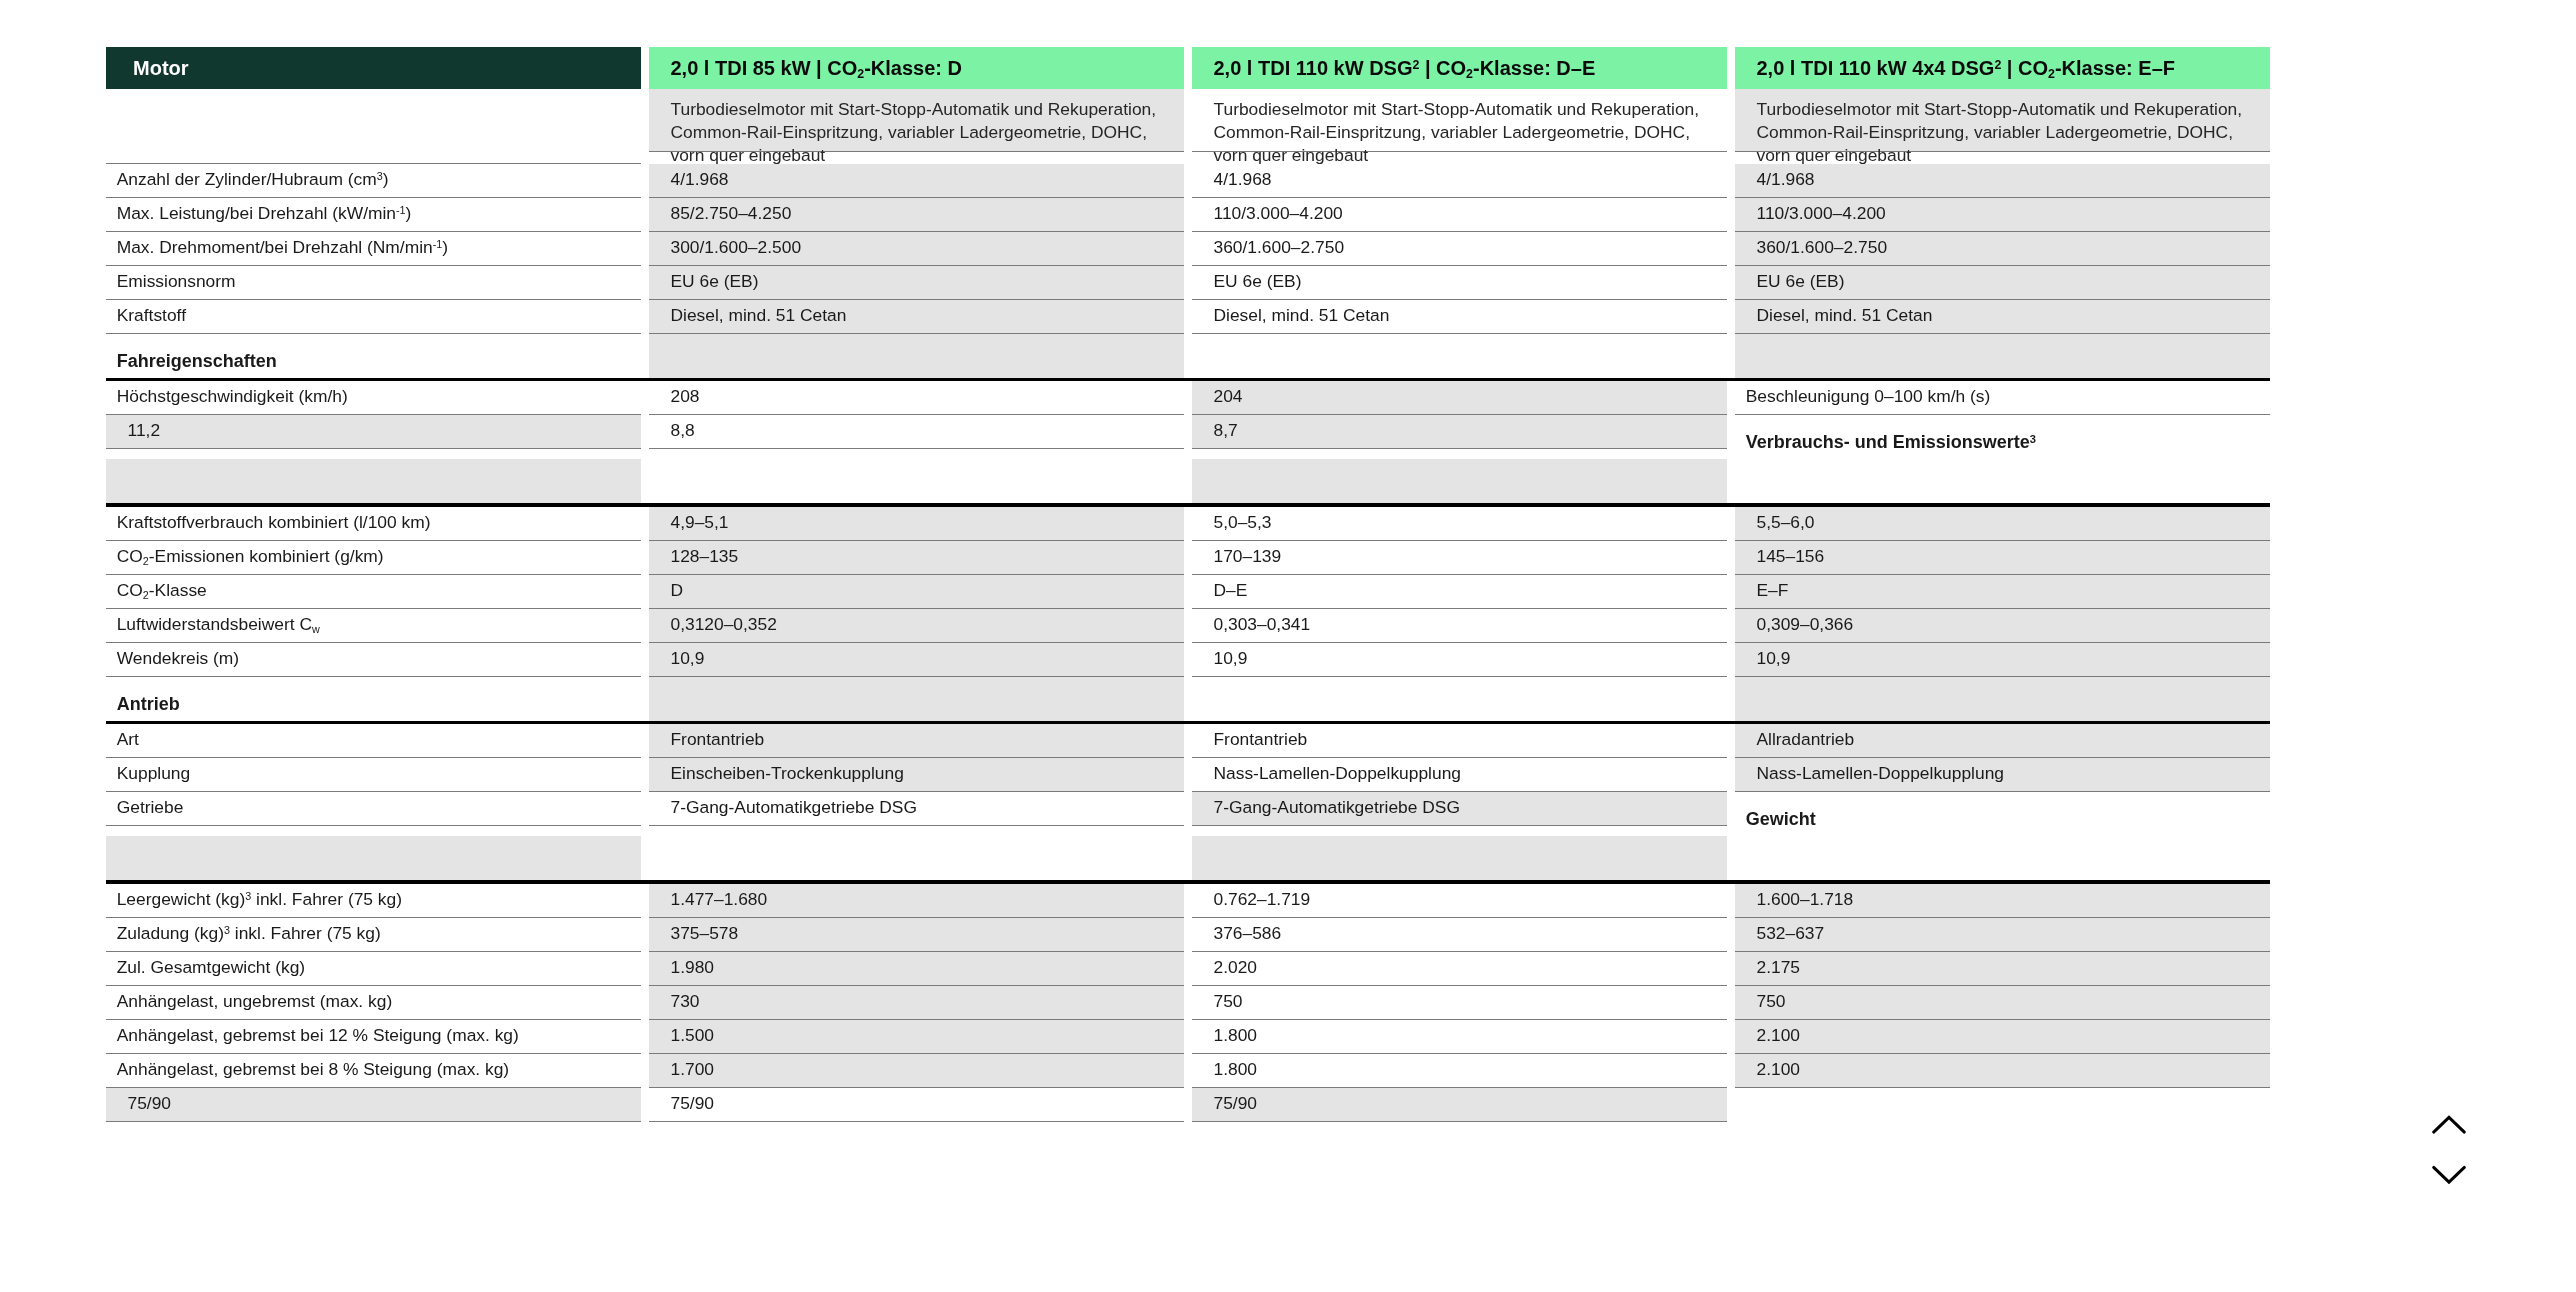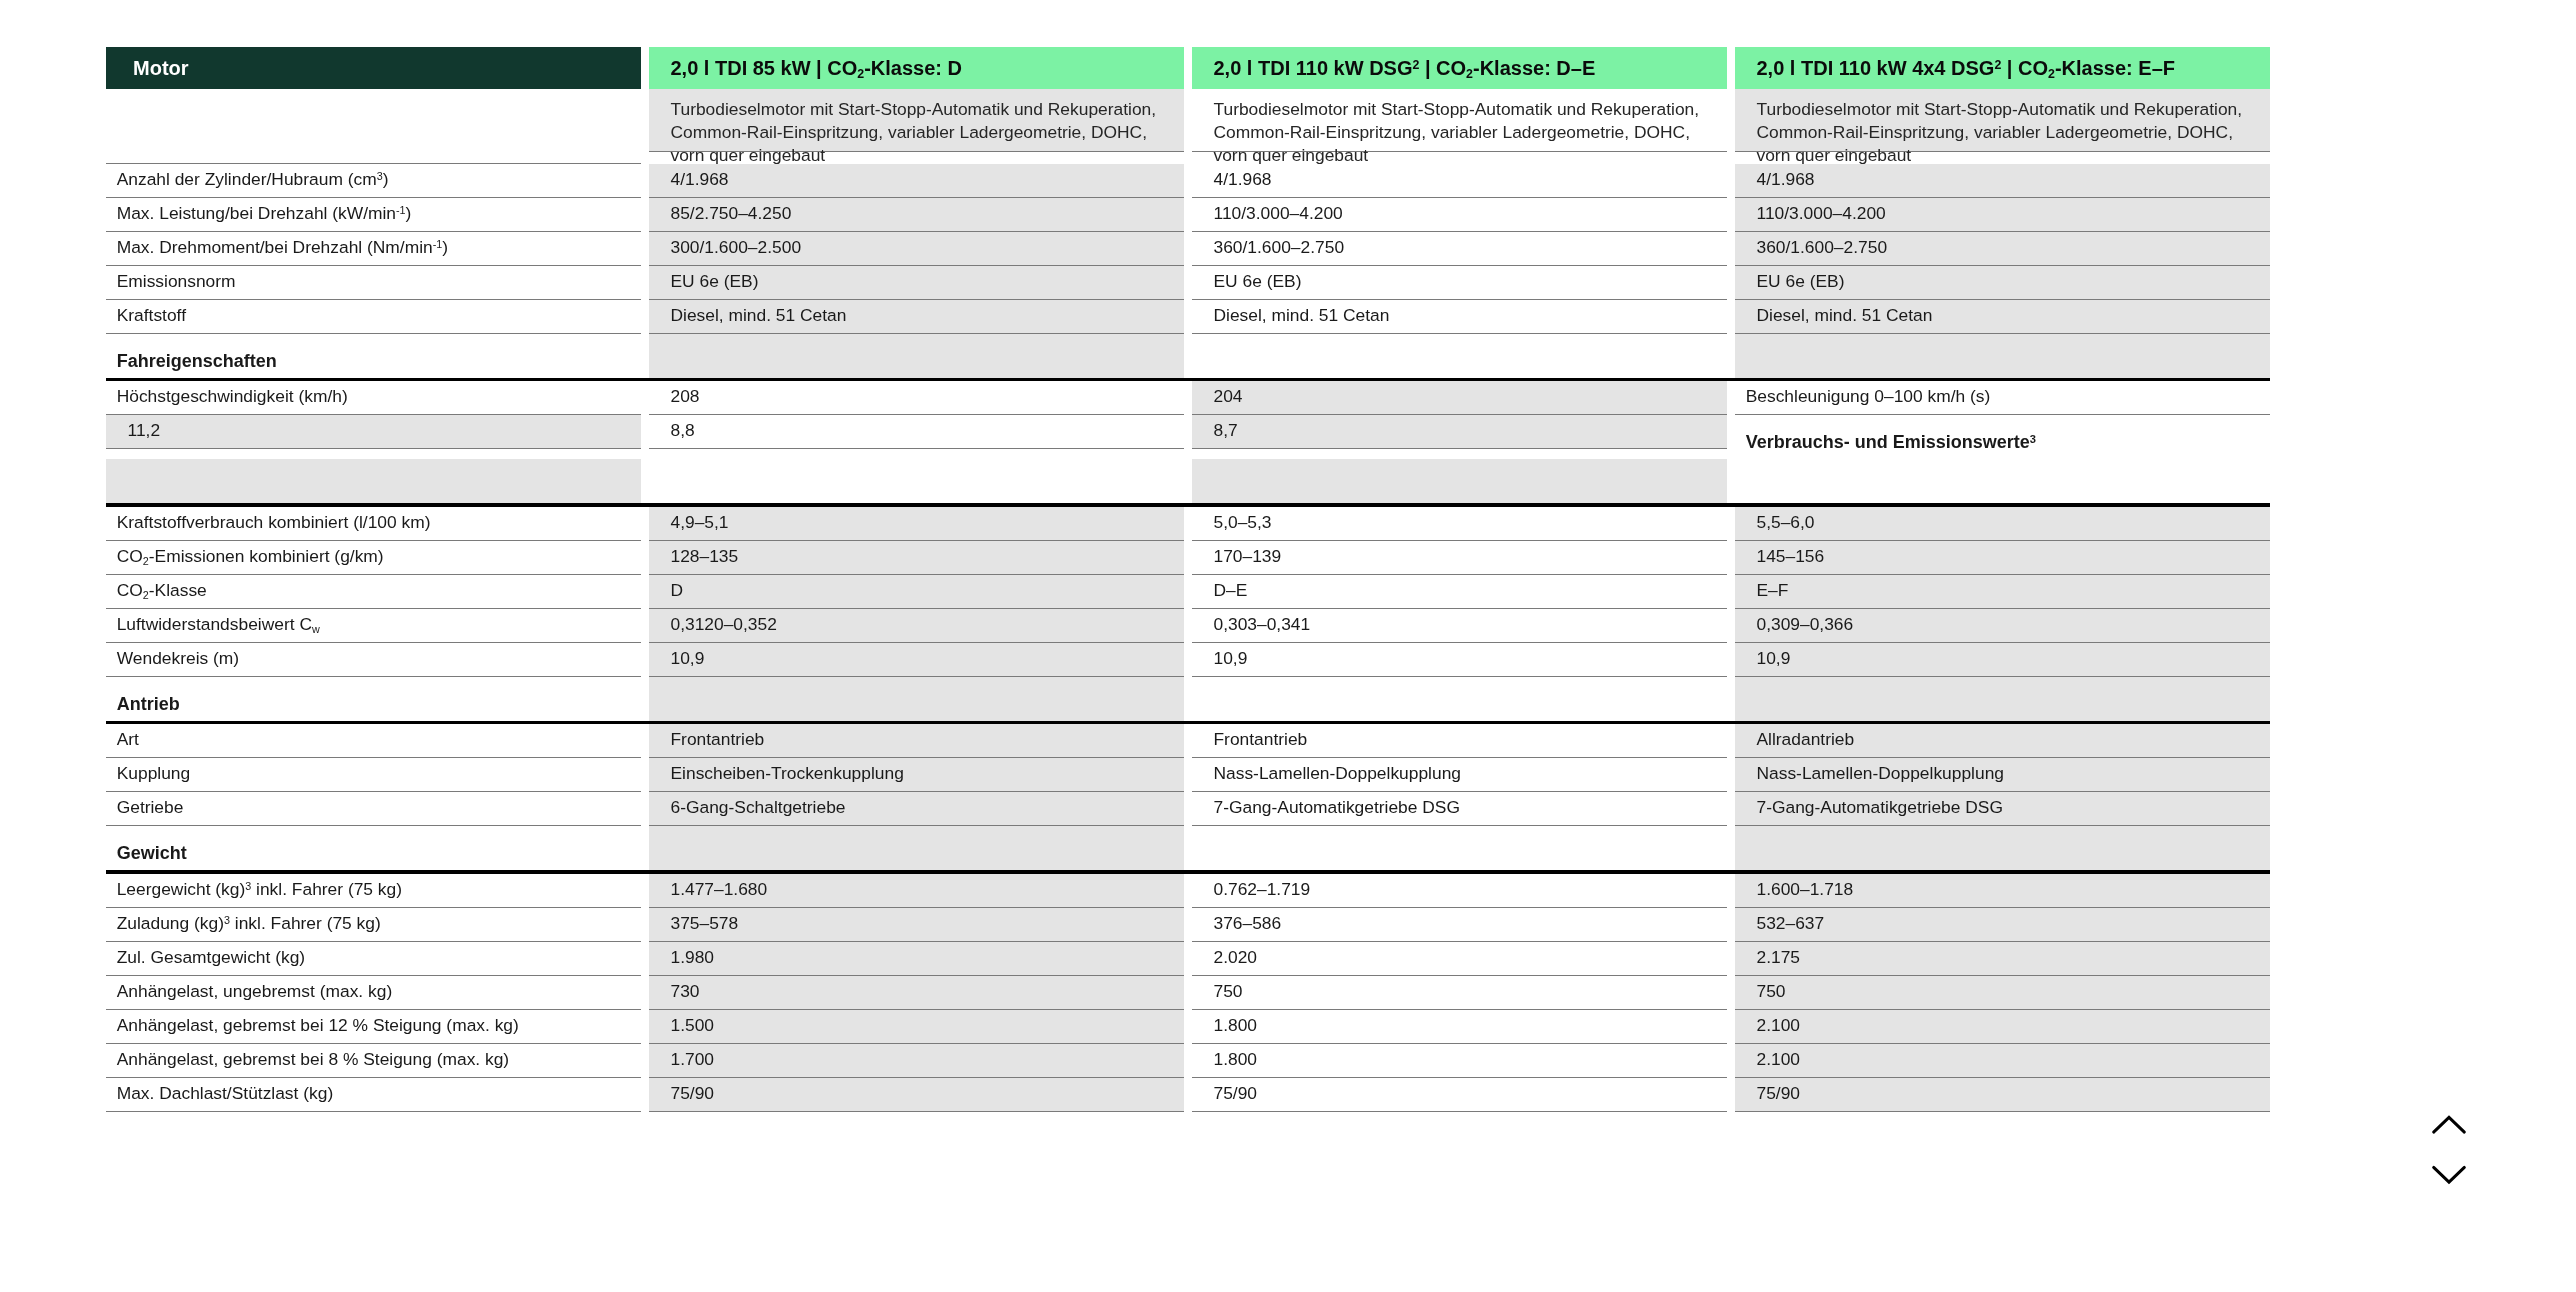--- a/index.html
+++ b/index.html
@@ -143,21 +143,20 @@
     <div class="rc gray">Frontantrieb</div>
     <div class="rc white">Frontantrieb</div>
     <div class="rc gray">Allradantrieb</div>
 
     <div class="rc lbl white">Kupplung</div>
     <div class="rc gray">Einscheiben-Trockenkupplung</div>
     <div class="rc white">Nass-Lamellen-Doppelkupplung</div>
     <div class="rc gray">Nass-Lamellen-Doppelkupplung</div>
 
     <div class="rc lbl white">Getriebe</div>
-    <div class="rc gray">6-Gang-Schaltgetriebe</div>
     <div class="rc white">7-Gang-Automatikgetriebe DSG</div>
     <div class="rc gray">7-Gang-Automatikgetriebe DSG</div>
 
     <div class="sc lbl white">Gewicht</div>
     <div class="sc gray"></div>
     <div class="sc white"></div>
     <div class="sc gray"></div>
     <div class="thick"></div>
 
     <div class="rc lbl white">Leergewicht (kg)<sup>3</sup> inkl. Fahrer (75 kg)</div>
@@ -183,21 +182,20 @@
     <div class="rc lbl white">Anhängelast, gebremst bei 12 % Steigung (max. kg)</div>
     <div class="rc gray">1.500</div>
     <div class="rc white">1.800</div>
     <div class="rc gray">2.100</div>
 
     <div class="rc lbl white">Anhängelast, gebremst bei 8 % Steigung (max. kg)</div>
     <div class="rc gray">1.700</div>
     <div class="rc white">1.800</div>
     <div class="rc gray">2.100</div>
 
-    <div class="rc lbl white">Max. Dachlast/Stützlast (kg)</div>
     <div class="rc gray">75/90</div>
     <div class="rc white">75/90</div>
     <div class="rc gray">75/90</div>
 
   </div>
 
   <button class="scroll-btn scroll-up">
     <span>
       <svg viewBox="0 0 54 32">
           <polyline points="4,27 27,5 50,27" fill="none" stroke="#000000" stroke-width="4.5" stroke-linecap="round"></polyline>

